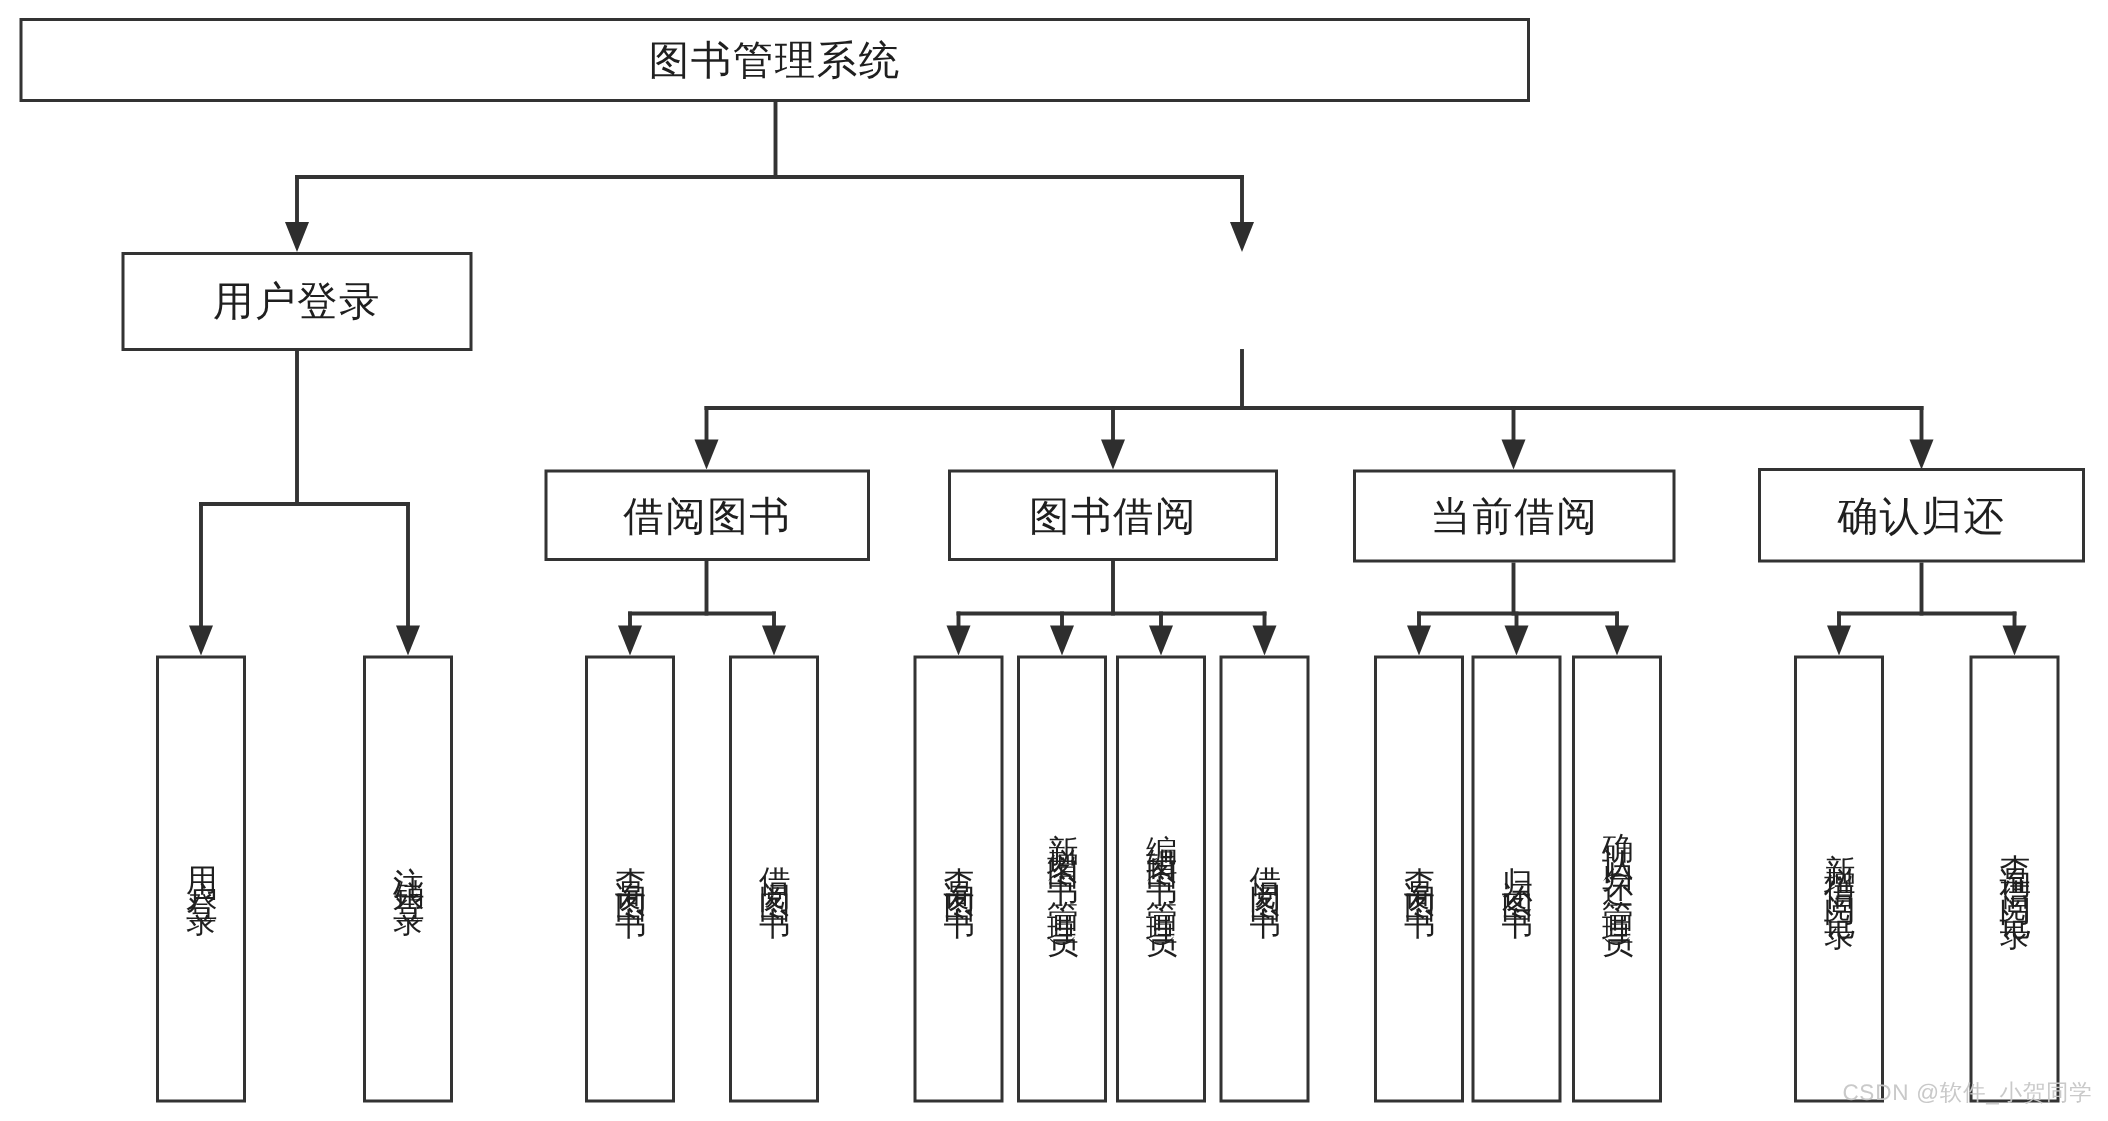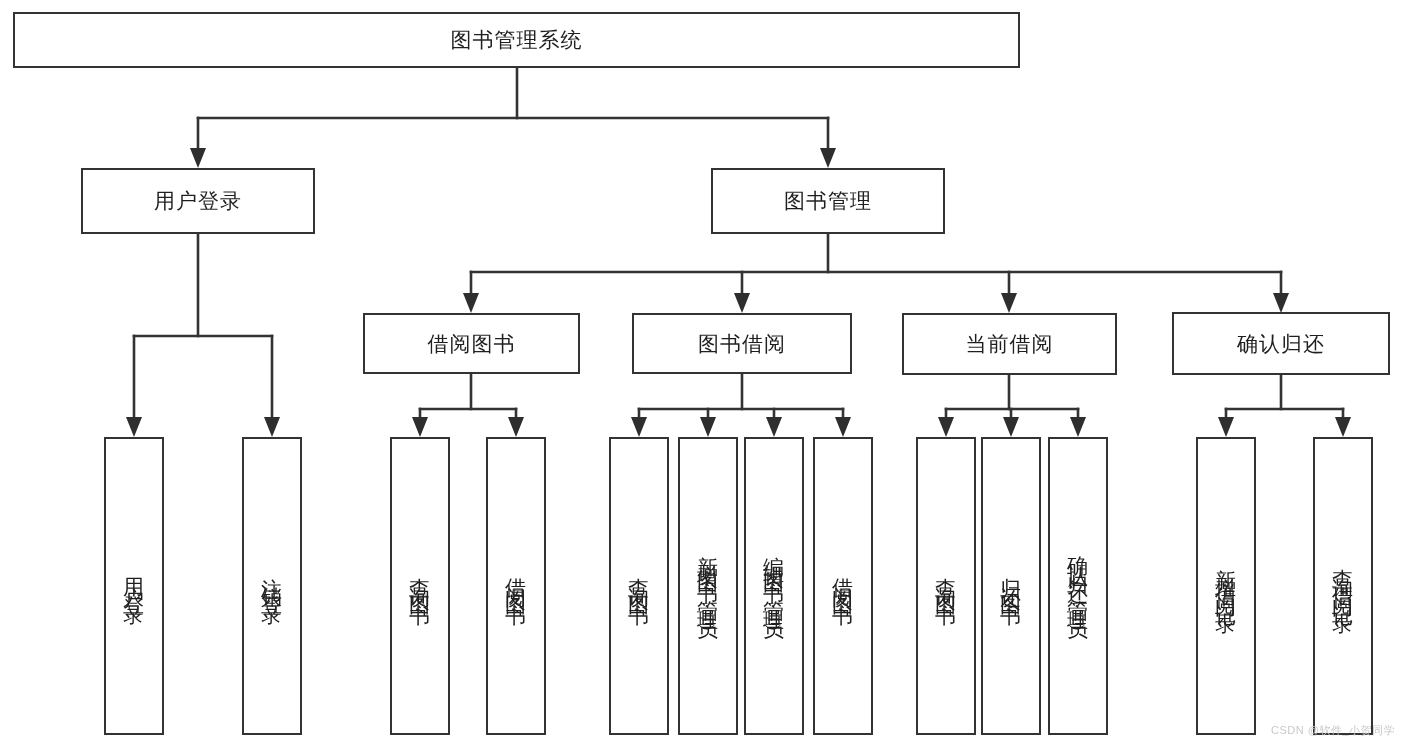--- a/index.html
+++ b/index.html
@@ -7,30 +7,30 @@
     position:relative;width:1405px;height:747px;background:#ffffff;overflow:hidden;
     font-family:"Liberation Sans",sans-serif;
   }
   #connectors{position:absolute;left:0;top:0;z-index:0;}
   .node{
     position:absolute;background:#ffffff;border:2.5px solid #333333;
     box-sizing:border-box;display:flex;align-items:center;justify-content:center;
     z-index:1;
   }
   .hlabel{
-    font-size:21px;letter-spacing:1px;color:#1f1f1f;white-space:nowrap;
+    font-size:27px;letter-spacing:1px;color:#1f1f1f;white-space:nowrap;
   }
   .vbox{padding-bottom:14px;}
   .vlabel{
     writing-mode:vertical-rl;text-orientation:mixed;
     font-size:21px;letter-spacing:9px;color:#1f1f1f;line-height:1;
   }
   .watermark{
     position:absolute;right:10px;bottom:9px;z-index:2;
-    font-size:11px;letter-spacing:0.5px;color:rgba(198,198,198,0.95);white-space:nowrap;
+    font-size:15px;letter-spacing:0.5px;color:rgba(198,198,198,0.95);white-space:nowrap;
   }
 </style>
 </head>
 <body>
 
 <div id="canvas">
 
   <svg id="connectors" width="1405" height="747" viewBox="0 0 1405 747">
       <line x1="517" y1="68" x2="517" y2="118" stroke="#333333" stroke-width="2.6" stroke-linecap="square"></line>
       <line x1="198" y1="118" x2="828" y2="118" stroke="#333333" stroke-width="2.6" stroke-linecap="square"></line>
@@ -86,23 +86,20 @@
       <polygon points="1335,417 1351,417 1343,437" fill="#2e2e2e"></polygon>
     </svg>
 
   <div class="node" style="left:13px;top:12px;width:1007px;height:56px">
     <span class="hlabel">图书管理系统</span>
   </div>
 
   <div class="node" style="left:81px;top:168px;width:234px;height:66px">
     <span class="hlabel">用户登录</span>
   </div>
-  <div class="node" style="left:711px;top:168px;width:234px;height:66px">
-    <span class="hlabel">图书管理</span>
-  </div>
 
   <div class="node" style="left:363px;top:313px;width:217px;height:61px">
     <span class="hlabel">借阅图书</span>
   </div>
   <div class="node" style="left:902px;top:313px;width:215px;height:62px">
     <span class="hlabel">当前借阅</span>
   </div>
   <div class="node" style="left:632px;top:313px;width:220px;height:61px">
     <span class="hlabel">图书借阅</span>
   </div>

